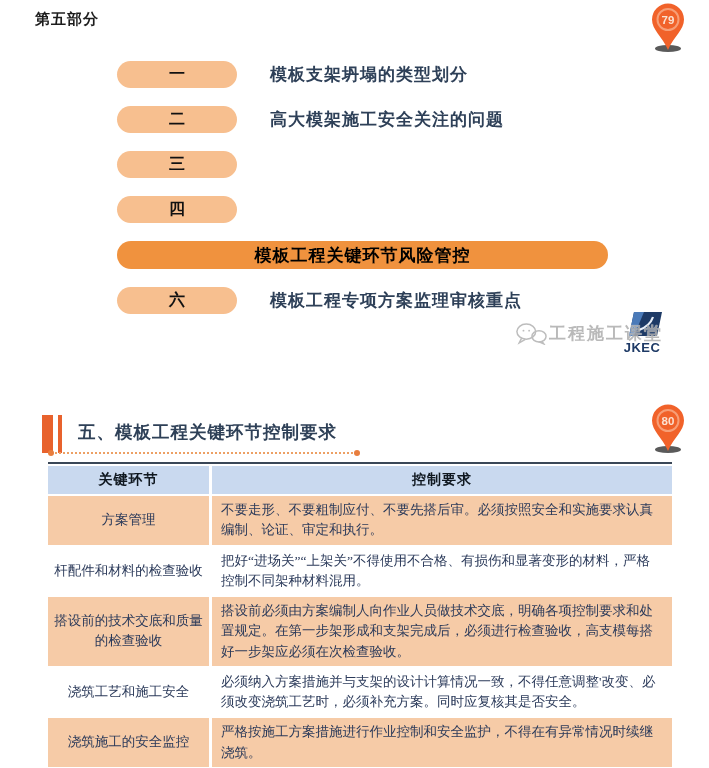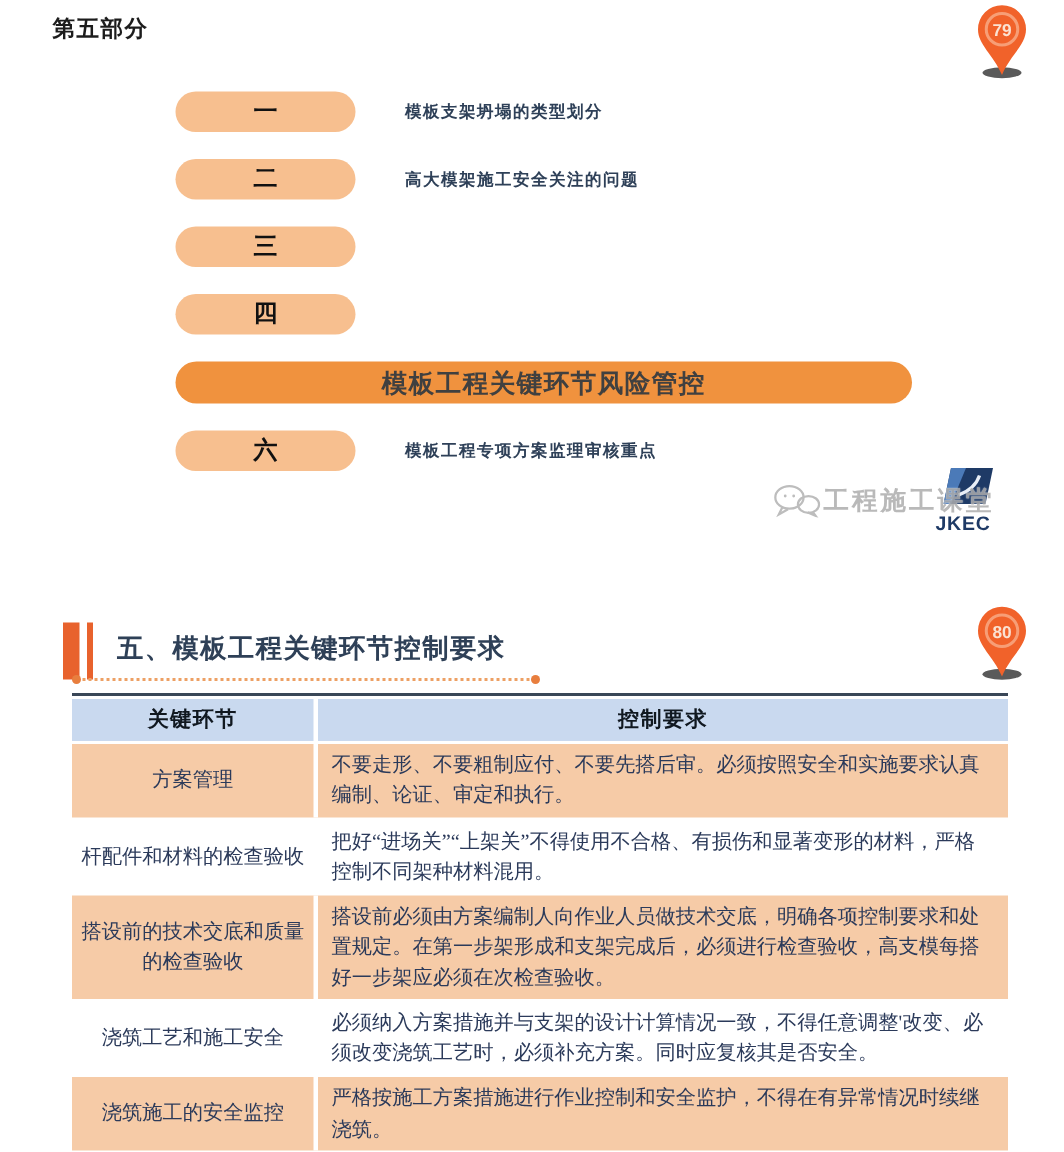--- a/index.html
+++ b/index.html
@@ -16,23 +16,23 @@
   .kicker{position:absolute;left:35px;top:10px;font-size:15px;font-weight:bold;color:#1c1c1c;letter-spacing:1px;}
   .pin{position:absolute;}
   .pin79{right:20px;top:3px;}
   .pin80{right:20px;top:6px;}
   .pin svg{display:block;}
   .menu{position:absolute;left:117px;top:61px;width:491px;}
   .menu-row{display:flex;align-items:center;height:27px;margin-bottom:18px;}
   .pill{width:120px;height:27px;border-radius:14px;background:var(--pill);
         display:flex;align-items:center;justify-content:center;
         font-size:16px;font-weight:bold;color:#111;flex:0 0 auto;}
-  .menu-label{margin-left:33px;font-size:11px;font-weight:bold;color:var(--navy);letter-spacing:1px;}
+  .menu-label{margin-left:33px;font-size:17px;font-weight:bold;color:var(--navy);letter-spacing:1px;}
   .menu-row.hl{height:28px;border-radius:14px;background:var(--hl);justify-content:center;}
-  .hl-label{font-size:17px;font-weight:bold;color:#404040;letter-spacing:1px;}
+  .hl-label{font-size:17px;font-weight:bold;color:#000000;letter-spacing:1px;}
 
   
   .watermark{position:absolute;width:190px;height:62px;}
   .wm1{right:4px;top:300px;}
   .jkec{position:absolute;right:42px;top:12px;width:42px;text-align:center;}
   .jkec-word{display:block;font-size:13px;font-weight:bold;color:var(--logo);letter-spacing:.5px;margin-top:-4px;}
   .wm-row{position:absolute;left:0;top:22px;display:flex;align-items:center;gap:2px;}
   .wm-text{font-size:17px;color:var(--wm);letter-spacing:2px;opacity:.85;font-weight:bold;
            text-shadow:0 0 1px #fff;}
 

